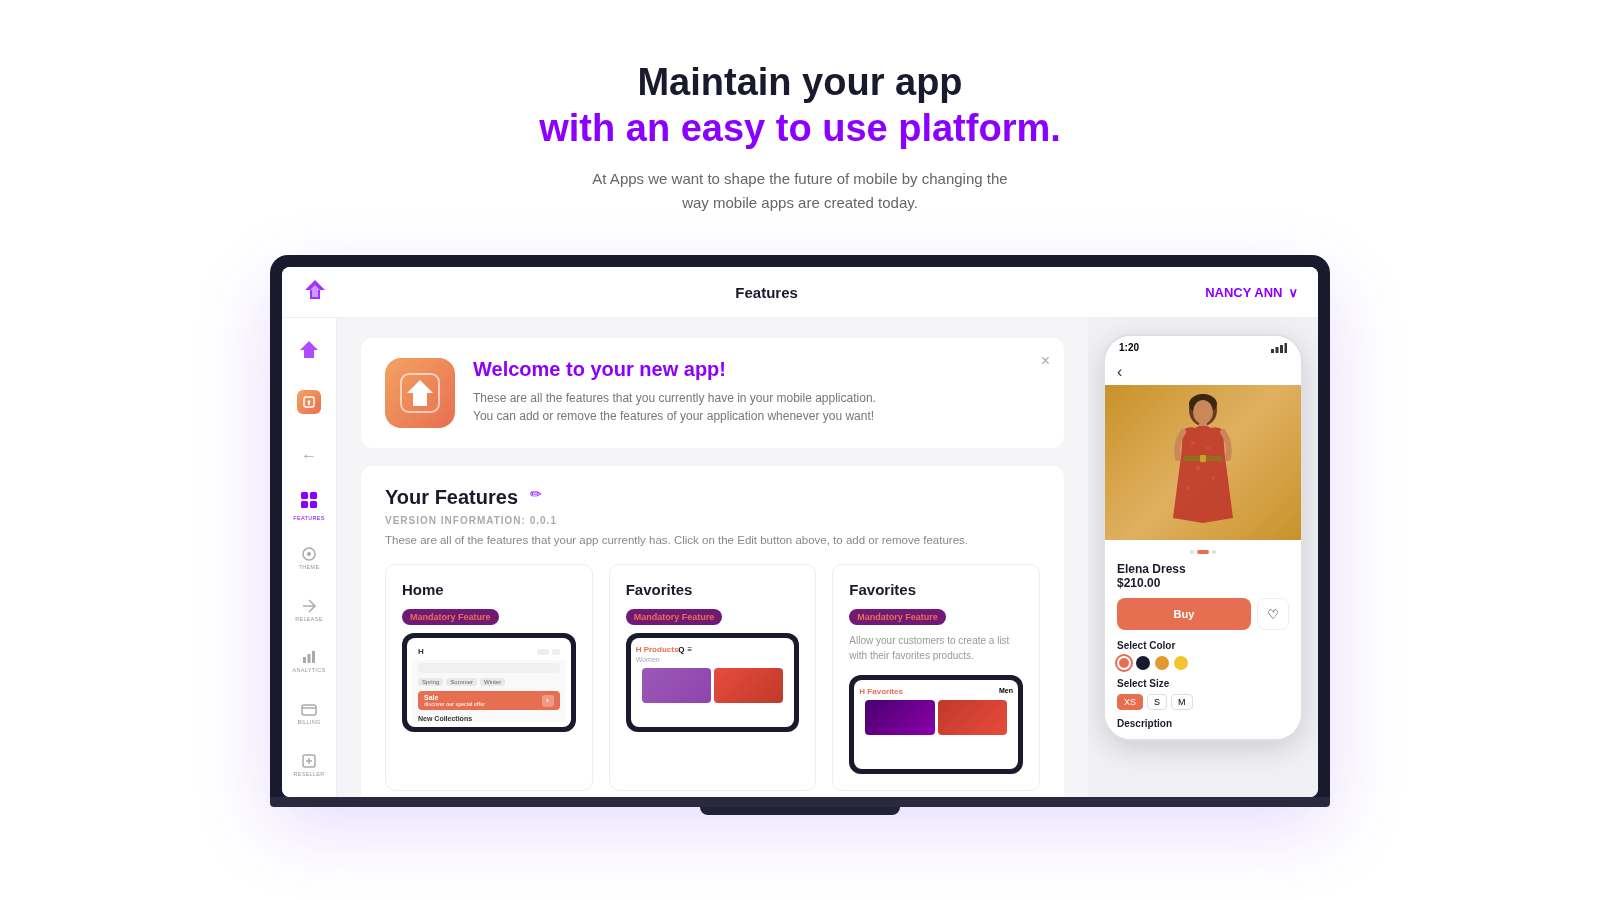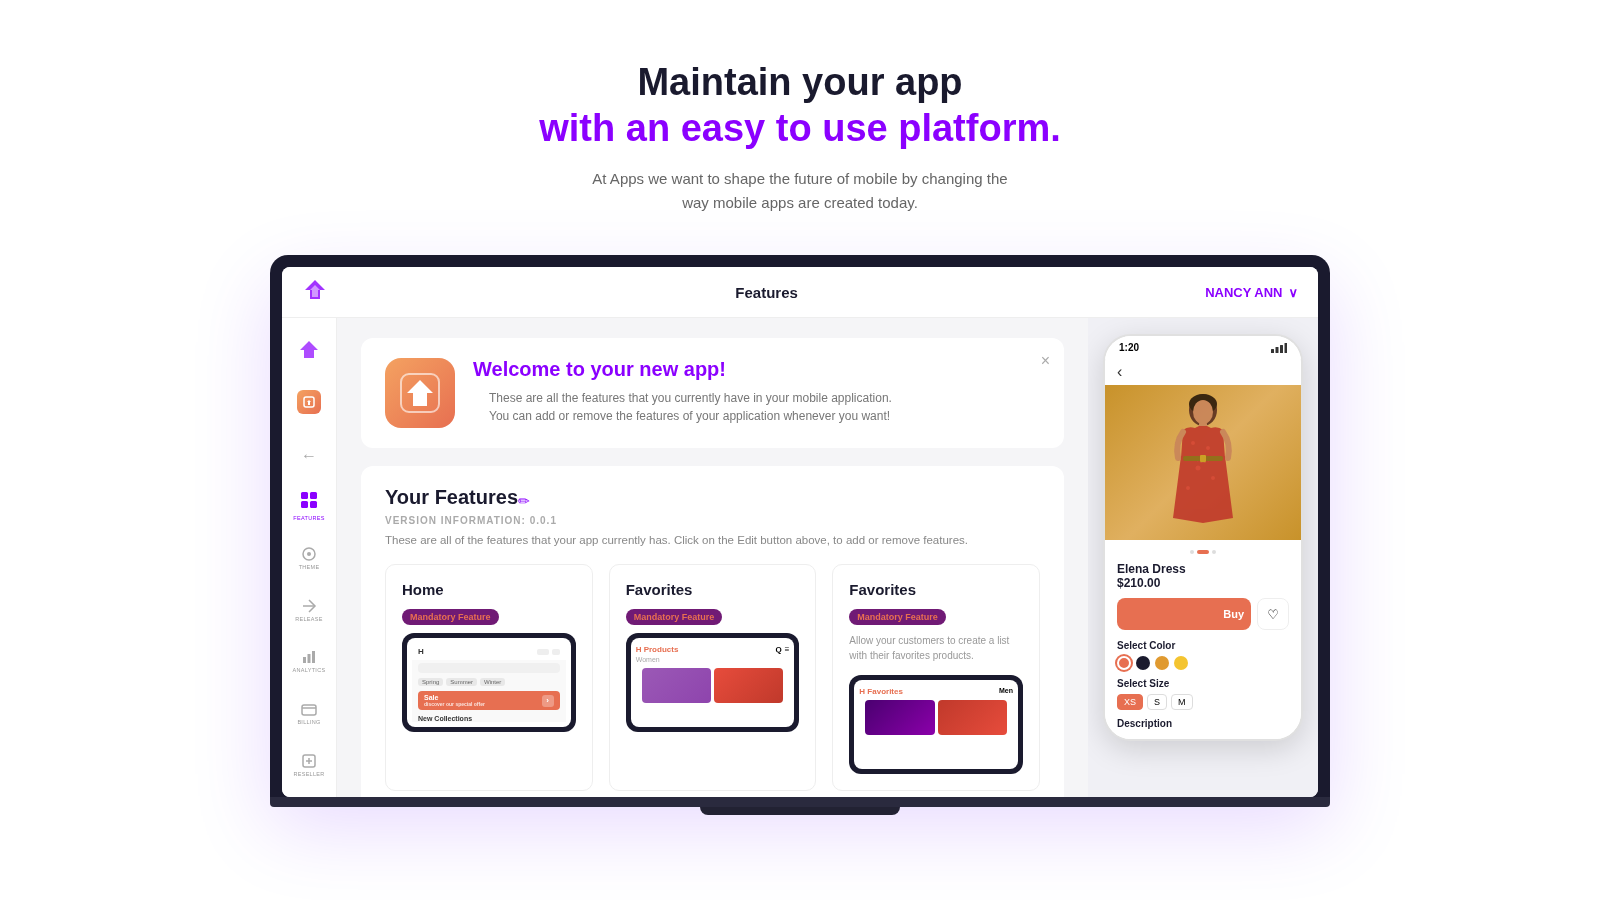--- a/index.html
+++ b/index.html
@@ -176,41 +176,40 @@
     }
     .welcome-text h2 span {
       color: #8b00ff;
     }
     .welcome-text p {
       font-size: 12px;
       color: #777;
       margin-top: 8px;
       line-height: 1.5;
       max-width: 420px;
-      margin-left: 16px;
     }
     .close-btn {
       position: absolute;
       top: 14px;
       right: 14px;
       color: #aaa;
       font-size: 16px;
       cursor: pointer;
     }
 
     
     .features-section {
       background: #fff;
       border-radius: 12px;
       padding: 20px 24px;
     }
     .features-header {
       display: flex;
-      align-items: flex-end;
-      gap: 0;
+      align-items: flex-start;
+      gap: 12px;
       margin-bottom: 6px;
     }
     .features-title {
       font-size: 20px;
       font-weight: 700;
       color: #1a1a2e;
     }
     .edit-icon {
       font-size: 14px;
       color: #8b00ff;
@@ -376,21 +375,20 @@
     .buy-btn {
       flex: 1;
       background: #e76f51;
       color: #fff;
       border: none;
       border-radius: 8px;
       padding: 7px;
       font-size: 11px;
       font-weight: 600;
       cursor: pointer;
-      text-align: right;
     }
     .heart-btn {
       width: 32px;
       height: 32px;
       border: 1px solid #eee;
       border-radius: 8px;
       display: flex;
       align-items: center;
       justify-content: center;
       font-size: 13px;
@@ -690,21 +688,21 @@
                     </div>
                   </div>
                 </div>
               </div>
 
               <div class="feature-card">
                 <div class="feature-card-title">Favorites</div>
                 <span class="mandatory-badge">Mandatory Feature</span>
                 <div class="phone-preview">
                   <div class="phone-screen">
-                    <div style="font-size:8px;font-weight:700;padding:2px 0;display:flex;justify-content:space-between;">
+                    <div style="font-size:8px;font-weight:700;padding:2px 0;display:flex;">
                       <span style="color:#e76f51;">H Products</span>
                       <div style="display:flex;gap:3px;">
                         <span>Q</span>
                           <span>≡</span>
                       </div>
                     </div>
                     <div style="font-size:7px;color:#aaa;margin-bottom:3px;">Women</div>
                     <div class="products-grid-mini">
                       <div class="product-thumb-mini" style="background:linear-gradient(135deg,#9b59b6,#8e44ad);"></div>
                       <div class="product-thumb-mini" style="background:linear-gradient(135deg,#e74c3c,#c0392b);"></div>

